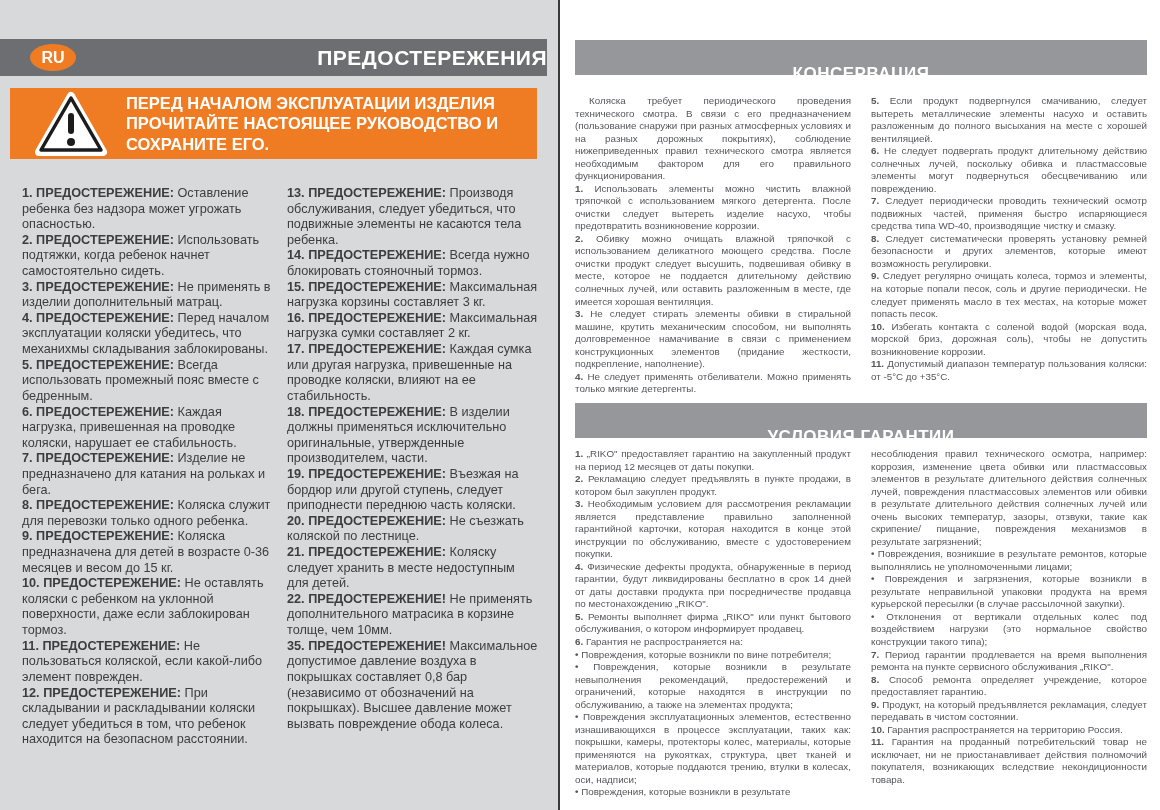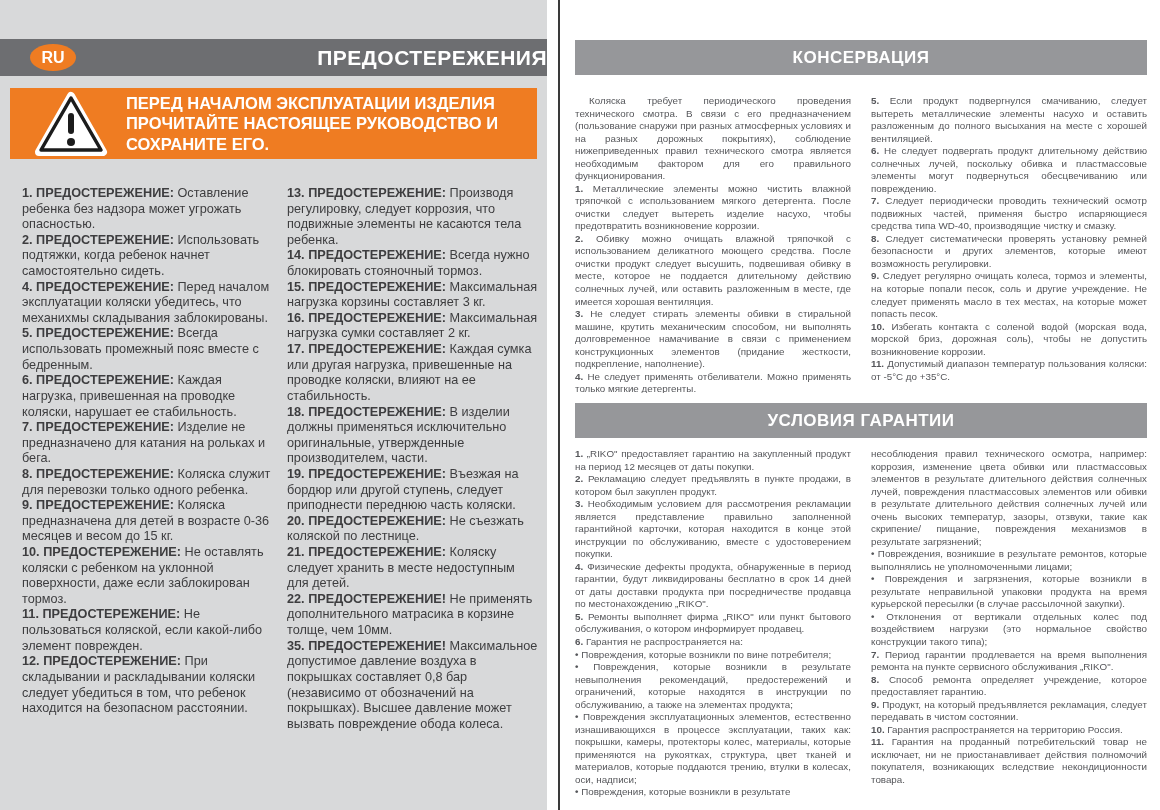--- a/index.html
+++ b/index.html
@@ -1,21 +1,21 @@
 <!DOCTYPE html>
 <html lang="ru"><head>
 <meta charset="utf-8">
 <style>
   html,body{margin:0;padding:0;}
   body{
     width:1160px;height:810px;position:relative;background:#ffffff;
     font-family:"Liberation Sans", sans-serif;overflow:hidden;
   }
   
-  .left-page{position:absolute;left:0;top:0;width:547px;height:810px;background:#d8d9da;}
+  .left-page{position:absolute;left:0;top:0;width:547px;height:810px;background:#d8d9da;padding-left:34px;}
   .band{position:absolute;top:39px;left:0;width:547px;height:37px;background:#6d6e71;}
   .band h1{margin:0;color:#ffffff;font-size:21px;font-weight:bold;text-align:right;
     line-height:37px;letter-spacing:.5px;}
   .ru{position:absolute;left:30px;top:5px;width:46px;height:27px;background:#ef7c22;
     border-radius:50%;color:#fff;font-weight:bold;font-size:16px;
     display:flex;align-items:center;justify-content:center;}
   .notice{position:absolute;top:88px;left:10px;width:527px;height:71px;background:#ef7c22;
     display:flex;align-items:center;}
   .tri{flex:0 0 auto;margin-left:24px;display:block;line-height:0;}
   .notice p{color:#ffffff;font-weight:bold;font-size:16.5px;line-height:1.24;
@@ -23,21 +23,21 @@
   .wcols{position:absolute;top:186px;left:22px;width:516px;display:flex;gap:14px;}
   .wcol{width:251px;font-size:12.7px;line-height:1.23;color:#3d3d3f;overflow:hidden;
     height:618px;}
   .witem{margin:0;}
   .witem b{font-weight:bold;}
   
   .divider{position:absolute;left:558px;top:0;width:2px;height:810px;background:#3a3a3a;}
   
   .right-page{position:absolute;left:560px;top:0;width:600px;height:810px;background:#ffffff;}
   .gband{position:absolute;left:15px;width:572px;height:35px;background:#96979a;}
-  .gband h2{margin:0;color:#ffffff;font-size:17px;font-weight:bold;text-align:center;line-height:35px;letter-spacing:.5px;}
+  .gband h2{margin:16px;color:#ffffff;font-size:17px;font-weight:bold;text-align:center;line-height:35px;letter-spacing:.5px;}
   .g1{top:40px;}
   .g2{top:403px;}
   .rcols{position:absolute;left:15px;width:572px;display:flex;gap:20px;}
   .rc1{top:95px;}
   .rc2{top:448px;}
   .rcol{width:280px;font-size:9.8px;line-height:1.28;color:#55565a;text-align:justify;overflow:hidden;}
   .rc1 .rcol{height:298px;}
   .rc2 .rcol{height:358px;}
   .ritem{margin:0;}
   .ritem b{font-weight:bold;}
@@ -66,20 +66,21 @@
       <p>ПЕРЕД НАЧАЛОМ ЭКСПЛУАТАЦИИ ИЗДЕЛИЯ ПРОЧИТАЙТЕ НАСТОЯЩЕЕ РУКОВОДСТВО И СОХРАНИТЕ ЕГО.</p>
     </div>
 
     <div class="wcols">
       <div class="wcol">
 
           <p class="witem"><b>1. ПРЕДОСТЕРЕЖЕНИЕ:</b> <span>Оставление ребенка без надзора может угрожать опасностью.</span></p>
 
           <p class="witem"><b>2. ПРЕДОСТЕРЕЖЕНИЕ:</b> <span>Использовать подтяжки, когда ребенок начнет самостоятельно сидеть.</span></p>
 
+          <p class="witem"><b>3. ПРЕДОСТЕРЕЖЕНИЕ:</b> <span>Не применять в изделии дополнительный матрац.</span></p>
 
           <p class="witem"><b>4. ПРЕДОСТЕРЕЖЕНИЕ:</b> <span>Перед началом эксплуатации коляски убедитесь, что механихмы складывания заблокированы.</span></p>
 
           <p class="witem"><b>5. ПРЕДОСТЕРЕЖЕНИЕ:</b> <span>Всегда использовать промежный пояс вместе с бедренным.</span></p>
 
           <p class="witem"><b>6. ПРЕДОСТЕРЕЖЕНИЕ:</b> <span>Каждая нагрузка, привешенная на проводке коляски, нарушает ее стабильность.</span></p>
 
           <p class="witem"><b>7. ПРЕДОСТЕРЕЖЕНИЕ:</b> <span>Изделие не предназначено для катания на рольках и бега.</span></p>
 
           <p class="witem"><b>8. ПРЕДОСТЕРЕЖЕНИЕ:</b> <span>Коляска служит для перевозки только одного ребенка.</span></p>
@@ -87,21 +88,21 @@
           <p class="witem"><b>9. ПРЕДОСТЕРЕЖЕНИЕ:</b> <span>Коляска предназначена для детей в возрасте 0-36 месяцев и весом до 15 кг.</span></p>
 
           <p class="witem"><b>10. ПРЕДОСТЕРЕЖЕНИЕ:</b> <span>Не оставлять коляски с ребенком на уклонной поверхности, даже если заблокирован тормоз.</span></p>
 
           <p class="witem"><b>11. ПРЕДОСТЕРЕЖЕНИЕ:</b> <span>Не пользоваться коляской, если какой-либо элемент поврежден.</span></p>
 
           <p class="witem"><b>12. ПРЕДОСТЕРЕЖЕНИЕ:</b> <span>При складывании и раскладывании коляски следует убедиться в том, что ребенок находится на безопасном расстоянии.</span></p>
         </div>
       <div class="wcol">
 
-          <p class="witem"><b>13. ПРЕДОСТЕРЕЖЕНИЕ:</b> <span>Производя регулировку, следует коррозия, что подвижные элементы не касаются тела ребенка.</span></p>
+          <p class="witem"><b>13. ПРЕДОСТЕРЕЖЕНИЕ:</b> <span>Производя обслуживания, следует убедиться, что подвижные элементы не касаются тела ребенка.</span></p>
 
           <p class="witem"><b>14. ПРЕДОСТЕРЕЖЕНИЕ:</b> <span>Всегда нужно блокировать стояночный тормоз.</span></p>
 
           <p class="witem"><b>15. ПРЕДОСТЕРЕЖЕНИЕ:</b> <span>Максимальная нагрузка корзины составляет 3 кг.</span></p>
 
           <p class="witem"><b>16. ПРЕДОСТЕРЕЖЕНИЕ:</b> <span>Максимальная нагрузка сумки составляет 2 кг.</span></p>
 
           <p class="witem"><b>17. ПРЕДОСТЕРЕЖЕНИЕ:</b> <span>Каждая сумка или другая нагрузка, привешенные на проводке коляски, влияют на ее стабильность.</span></p>
 
           <p class="witem"><b>18. ПРЕДОСТЕРЕЖЕНИЕ:</b> <span>В изделии должны применяться исключительно оригинальные, утвержденные производителем, части.</span></p>
@@ -124,39 +125,39 @@
   <section class="right-page">
 
     <header class="gband g1">
       <h2>КОНСЕРВАЦИЯ</h2>
     </header>
 
     <div class="rcols rc1">
       <div class="rcol">
         <p class="ritem indent">Коляска требует периодического проведения технического смотра. В связи с его предназначением (пользование снаружи при разных атмосферных условиях и на разных дорожных покрытиях), соблюдение нижеприведенных правил технического смотра является необходимым фактором для его правильного функционирования.</p>
 
-          <p class="ritem"><b>1.</b> <span>Металлические элементы можно чистить влажной тряпочкой с использованием мягкого детергента. После очистки следует вытереть изделие насухо, чтобы предотвратить возникновение коррозии.</span></p>
+          <p class="ritem"><b>1.</b> <span>Использовать элементы можно чистить влажной тряпочкой с использованием мягкого детергента. После очистки следует вытереть изделие насухо, чтобы предотвратить возникновение коррозии.</span></p>
 
           <p class="ritem"><b>2.</b> <span>Обивку можно очищать влажной тряпочкой с использованием деликатного моющего средства. После очистки продукт следует высушить, подвешивая обивку в месте, которое не поддается длительному действию солнечных лучей, или оставить разложенным в месте, где имеется хорошая вентиляция.</span></p>
 
           <p class="ritem"><b>3.</b> <span>Не следует стирать элементы обивки в стиральной машине, крутить механическим способом, ни выполнять долговременное намачивание в связи с применением конструкционных элементов (придание жесткости, подкрепление, наполнение).</span></p>
 
           <p class="ritem"><b>4.</b> <span>Не следует применять отбеливатели. Можно применять только мягкие детергенты.</span></p>
         </div>
       <div class="rcol">
 
           <p class="ritem"><b>5.</b> <span>Если продукт подвергнулся смачиванию, следует вытереть металлические элементы насухо и оставить разложенным до полного высыхания на месте с хорошей вентиляцией.</span></p>
 
           <p class="ritem"><b>6.</b> <span>Не следует подвергать продукт длительному действию солнечных лучей, поскольку обивка и пластмассовые элементы могут подвернуться обесцвечиванию или повреждению.</span></p>
 
           <p class="ritem"><b>7.</b> <span>Следует периодически проводить технический осмотр подвижных частей, применяя быстро испаряющиеся средства типа WD-40, производящие чистку и смазку.</span></p>
 
           <p class="ritem"><b>8.</b> <span>Следует систематически проверять установку ремней безопасности и других элементов, которые имеют возможность регулировки.</span></p>
 
-          <p class="ritem"><b>9.</b> <span>Следует регулярно очищать колеса, тормоз и элементы, на которые попали песок, соль и другие учреждение. Не следует применять масло в тех местах, на которые может попасть песок.</span></p>
+          <p class="ritem"><b>9.</b> <span>Следует регулярно очищать колеса, тормоз и элементы, на которые попали песок, соль и другие периодически. Не следует применять масло в тех местах, на которые может попасть песок.</span></p>
 
           <p class="ritem"><b>10.</b> <span>Избегать контакта с соленой водой (морская вода, морской бриз, дорожная соль), чтобы не допустить возникновение коррозии.</span></p>
 
           <p class="ritem"><b>11.</b> <span>Допустимый диапазон температур пользования коляски: от -5°C до +35°C.</span></p>
         </div>
     </div>
 
     <header class="gband g2">
       <h2>УСЛОВИЯ ГАРАНТИИ</h2>
     </header>

